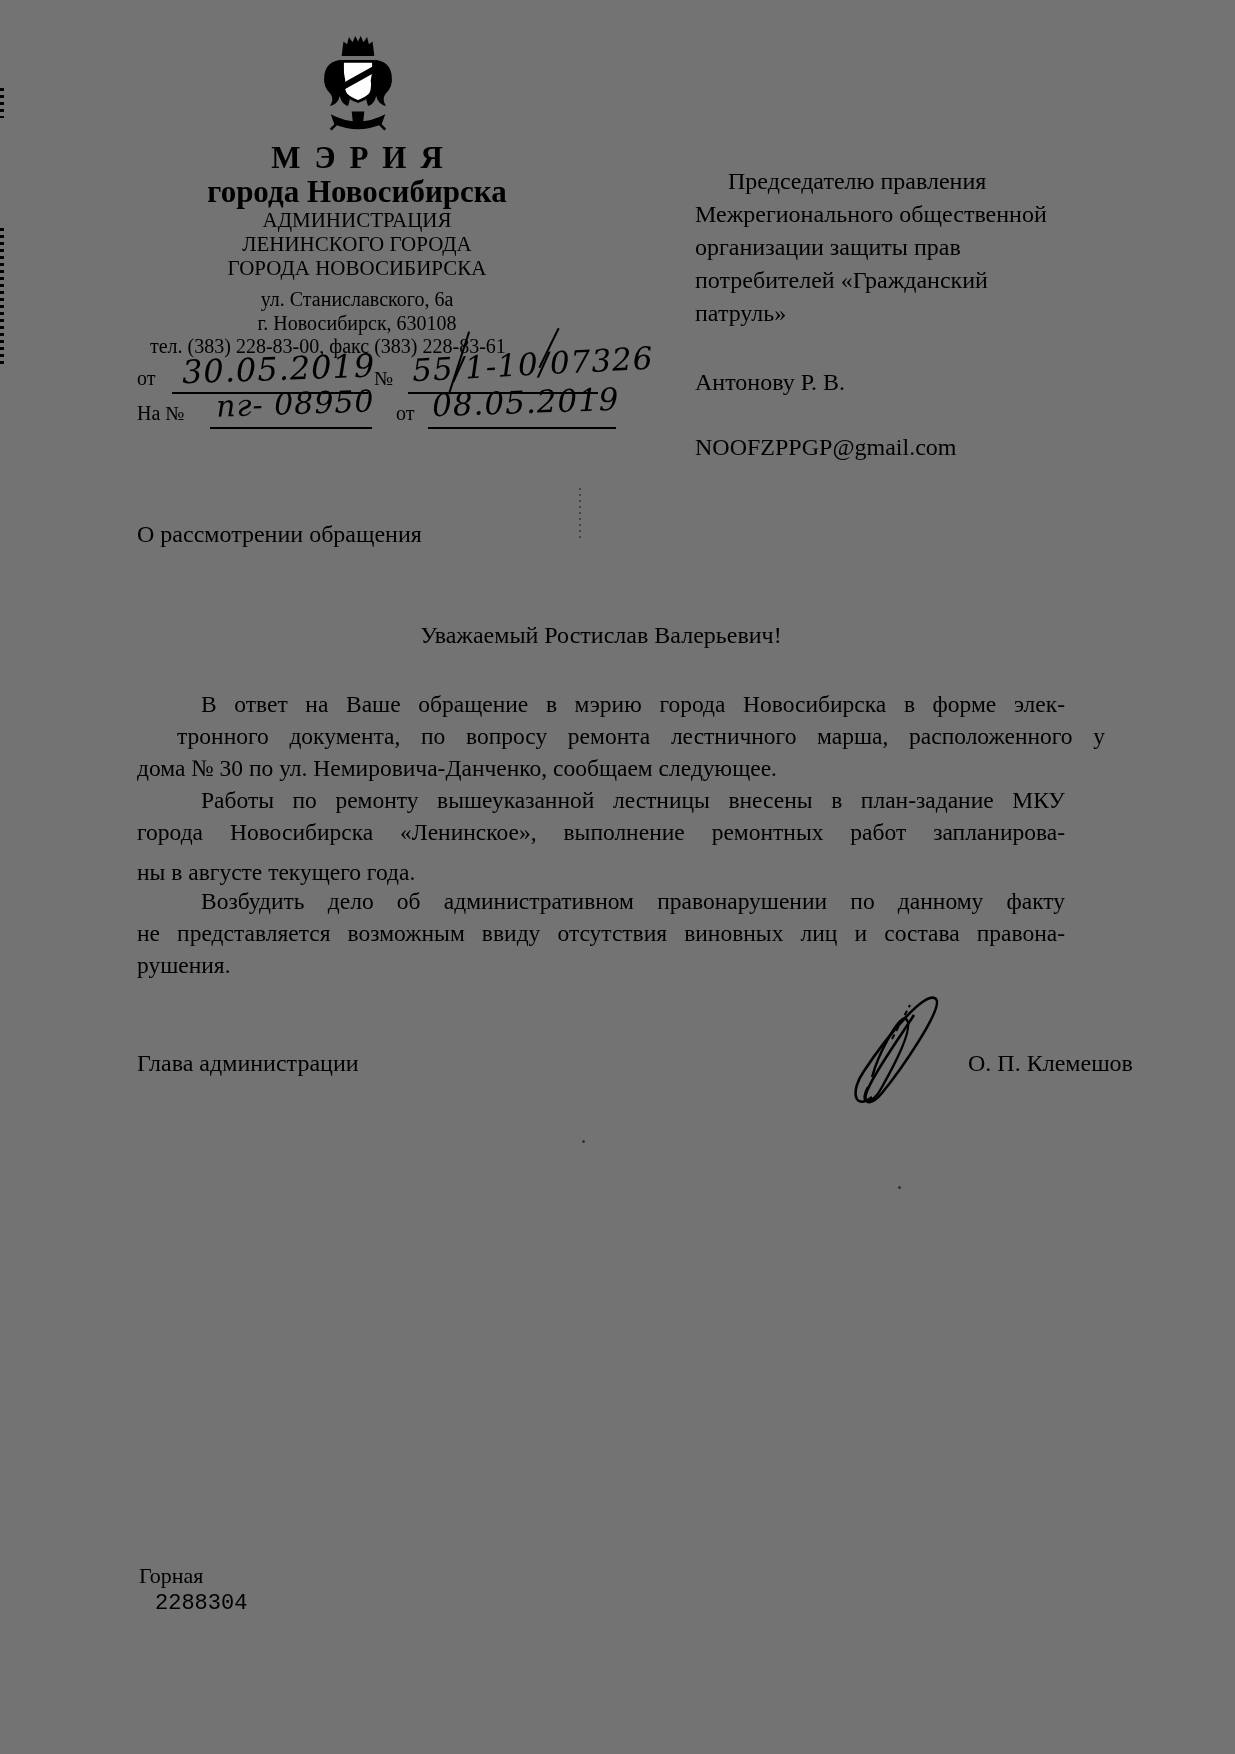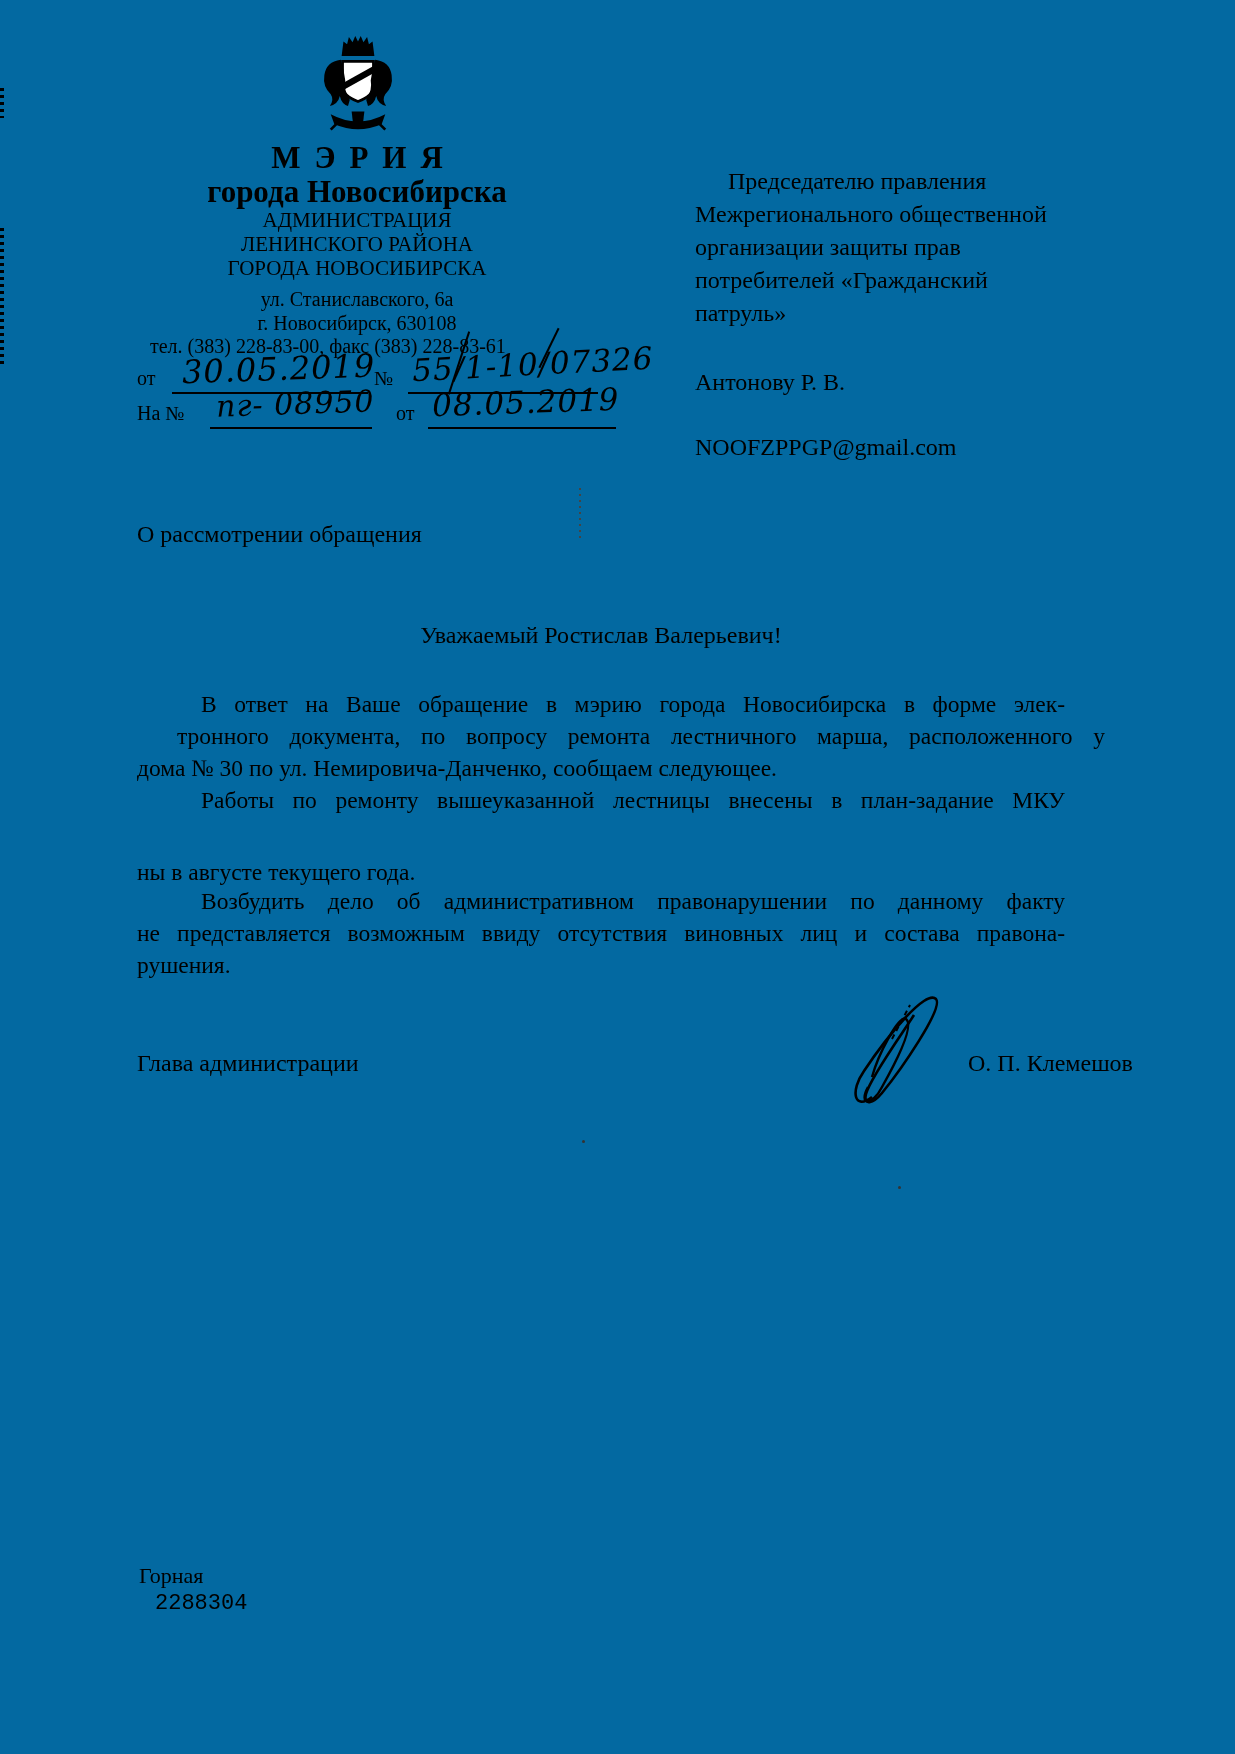--- a/index.html
+++ b/index.html
@@ -1,18 +1,18 @@
 <!DOCTYPE html>
 <html><head>
 <meta charset="utf-8">
 <style>
   * { margin:0; padding:0; box-sizing:border-box; }
   html,body { background:#ffffff; }
   .page {
-    position:relative; width:1235px; height:1754px; background:#0369a1;
+    position:relative; width:1235px; height:1754px; background:#737373;
     color:#000; font-family:"Liberation Serif","DejaVu Serif",serif;
     overflow:hidden;
   }
   .abs { position:absolute; }
   .ctr { text-align:center; }
   .bold { font-weight:bold; }
   .hw { font-family:"DejaVu Serif",serif; font-style:italic; letter-spacing:1px; }
   .uline { position:absolute; height:2px; background:#000; }
   .pen { position:absolute; width:2px; background:#000; }
   .edge-marks {
@@ -46,21 +46,21 @@
     <path d="M31 26 q-16 2 -18 17 q-2 13 7 21 q4 6 -1 13 q9 -2 11 -11 q2 9 9 11 l2 -7 q-7 -10 -5 -21 l-2 -12 z" fill="#000"></path>
     <path d="M69 26 q16 2 18 17 q2 13 -7 21 q-4 6 1 13 q-9 -2 -11 -11 q-2 9 -9 11 l-2 -7 q7 -10 5 -21 l2 -12 z" fill="#000"></path>
     <path d="M20 86 q30 16 60 0 l-4 11 q-26 11 -52 0 z" fill="#000"></path>
     <path d="M43 83 h14 l-2 17 h-10 z" fill="#000"></path>
     <path d="M28 95 l-8 8 M72 95 l8 8" stroke="#000" stroke-width="3"></path>
   </svg>
 
   <div class="abs ctr bold letterhead-line" style="top:140px;font-size:31px;letter-spacing:14px;padding-left:14px;">МЭРИЯ</div>
   <div class="abs ctr bold letterhead-line" style="top:174px;font-size:31px;">города Новосибирска</div>
   <div class="abs ctr letterhead-line" style="top:208px;font-size:21px;">АДМИНИСТРАЦИЯ</div>
-  <div class="abs ctr letterhead-line" style="top:232px;font-size:21px;">ЛЕНИНСКОГО РАЙОНА</div>
+  <div class="abs ctr letterhead-line" style="top:232px;font-size:21px;">ЛЕНИНСКОГО ГОРОДА</div>
   <div class="abs ctr letterhead-line" style="top:256px;font-size:21px;">ГОРОДА НОВОСИБИРСКА</div>
   <div class="abs ctr letterhead-line" style="top:288px;font-size:20px;">ул. Станиславского, 6а</div>
   <div class="abs ctr letterhead-line" style="top:312px;font-size:20px;">г. Новосибирск, 630108</div>
   <div class="abs letterhead-line" style="top:335px;left:150px;font-size:20px;">тел. (383) 228-83-00, факс (383) 228-83-61</div>
 
   <div class="abs" style="left:137px;top:367px;font-size:20px;">от</div>
   <div class="abs hw" style="left:182px;top:350px;font-size:32px;transform:rotate(-2deg);">30.05.2019</div>
   <div class="uline" style="left:172px;top:392px;width:196px;"></div>
 
   <div class="abs" style="left:374px;top:367px;font-size:20px;">№</div>
@@ -88,20 +88,21 @@
 
   <div class="abs" style="left:137px;top:521px;font-size:24px;">О рассмотрении обращения</div>
   <div class="dotcol" style="left:579px;top:488px;height:50px;"></div>
 
   <div class="abs ctr" style="left:137px;top:622px;width:928px;font-size:24px;">Уважаемый Ростислав Валерьевич!</div>
 
   <div class="abs body-line jline indent" style="top:688px;">В ответ на Ваше обращение в мэрию города Новосибирска в форме элек-</div>
   <div class="abs body-line jline" style="top:720px;margin-left:40px;">тронного документа, по вопросу ремонта лестничного марша, расположенного у</div>
   <div class="abs body-line jline-end" style="top:752px;">дома № 30 по ул. Немировича-Данченко, сообщаем следующее.</div>
   <div class="abs body-line jline indent" style="top:784px;">Работы по ремонту вышеуказанной лестницы внесены в план-задание МКУ</div>
+  <div class="abs body-line jline" style="top:816px;">города Новосибирска «Ленинское», выполнение ремонтных работ запланирова-</div>
   <div class="abs body-line jline-end" style="top:856px;">ны  в августе текущего года.</div>
   <div class="abs body-line jline indent" style="top:885px;">Возбудить  дело об административном правонарушении  по данному факту</div>
   <div class="abs body-line jline" style="top:917px;">не представляется возможным ввиду отсутствия виновных лиц и состава правона-</div>
   <div class="abs body-line jline-end" style="top:949px;">рушения.</div>
 
   <div class="abs" style="left:137px;top:1050px;font-size:24px;">Глава администрации</div>
 
   <svg class="abs" style="left:848px;top:975px;" width="130" height="135" viewBox="0 0 130 135">
     <path d="M24 122 C 6 136, 2 116, 16 96 C 40 60, 78 14, 88 24 C 96 33, 52 96, 34 118 C 25 129, 15 131, 18 119 C 22 103, 56 56, 66 40" fill="none" stroke="#000" stroke-width="2.6"></path>
     <path d="M20 112 C 10 130, 24 132, 34 112 C 52 80, 66 50, 58 44 C 51 39, 30 80, 24 102" fill="none" stroke="#000" stroke-width="2.4"></path>

